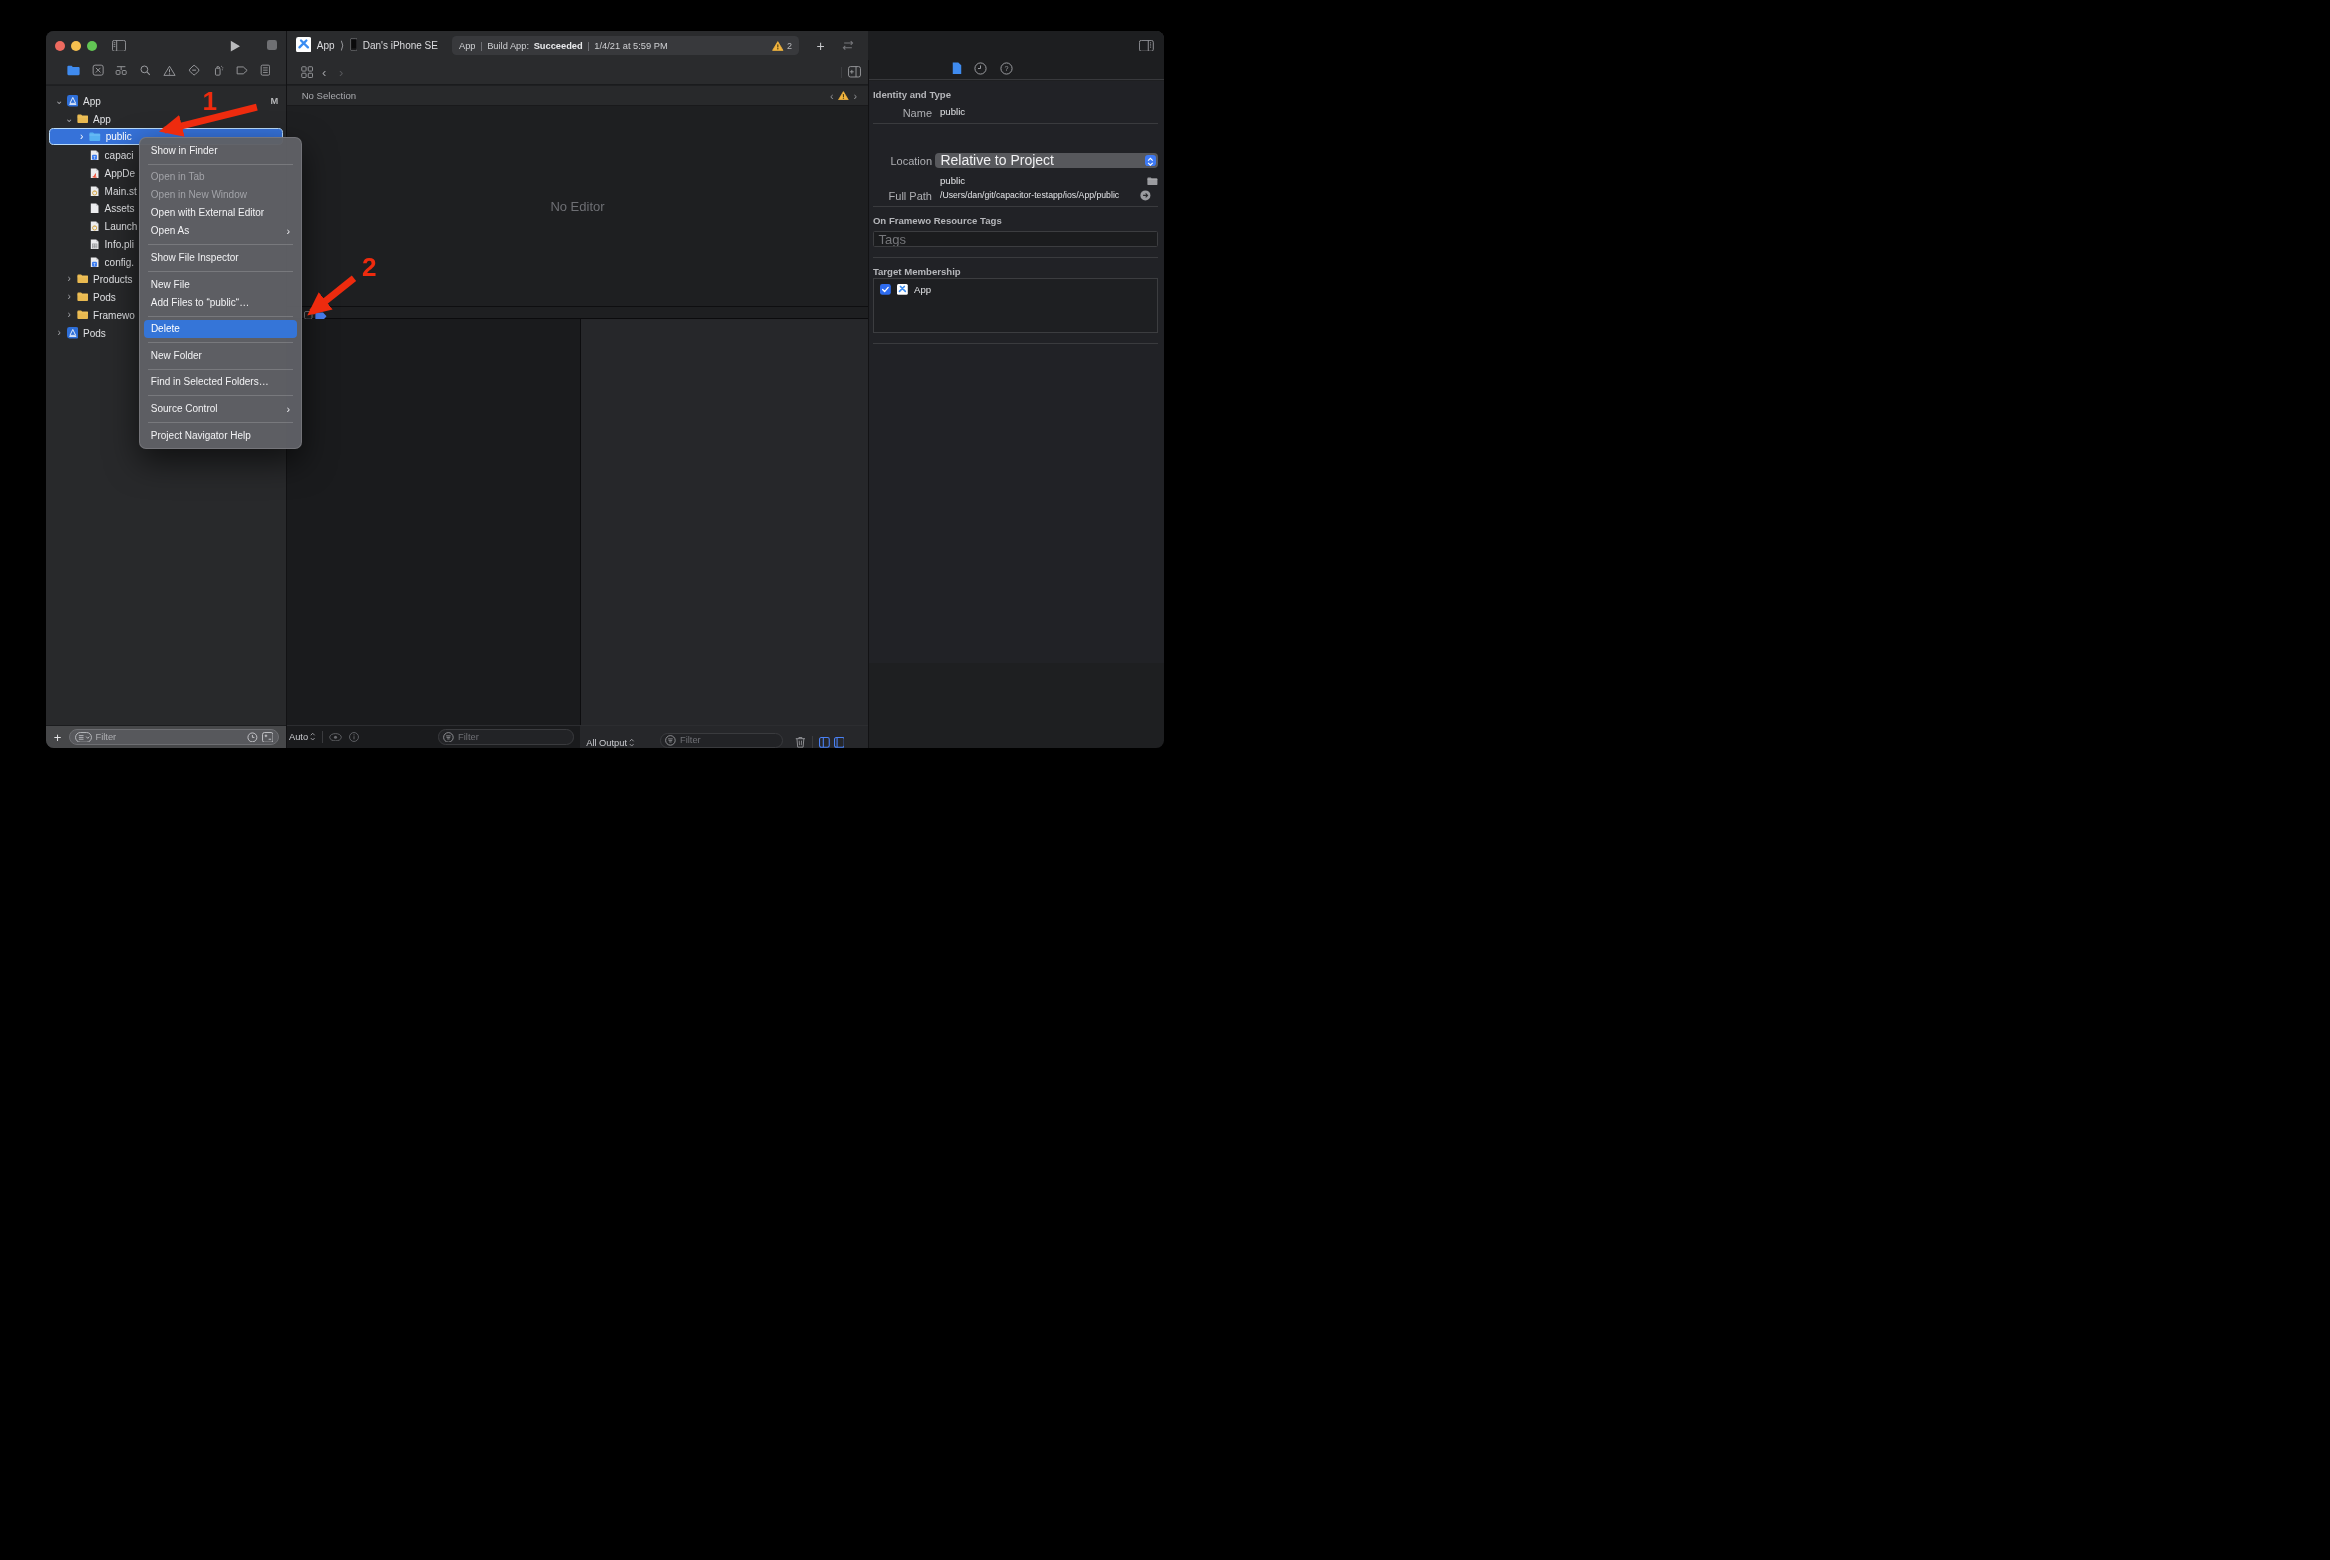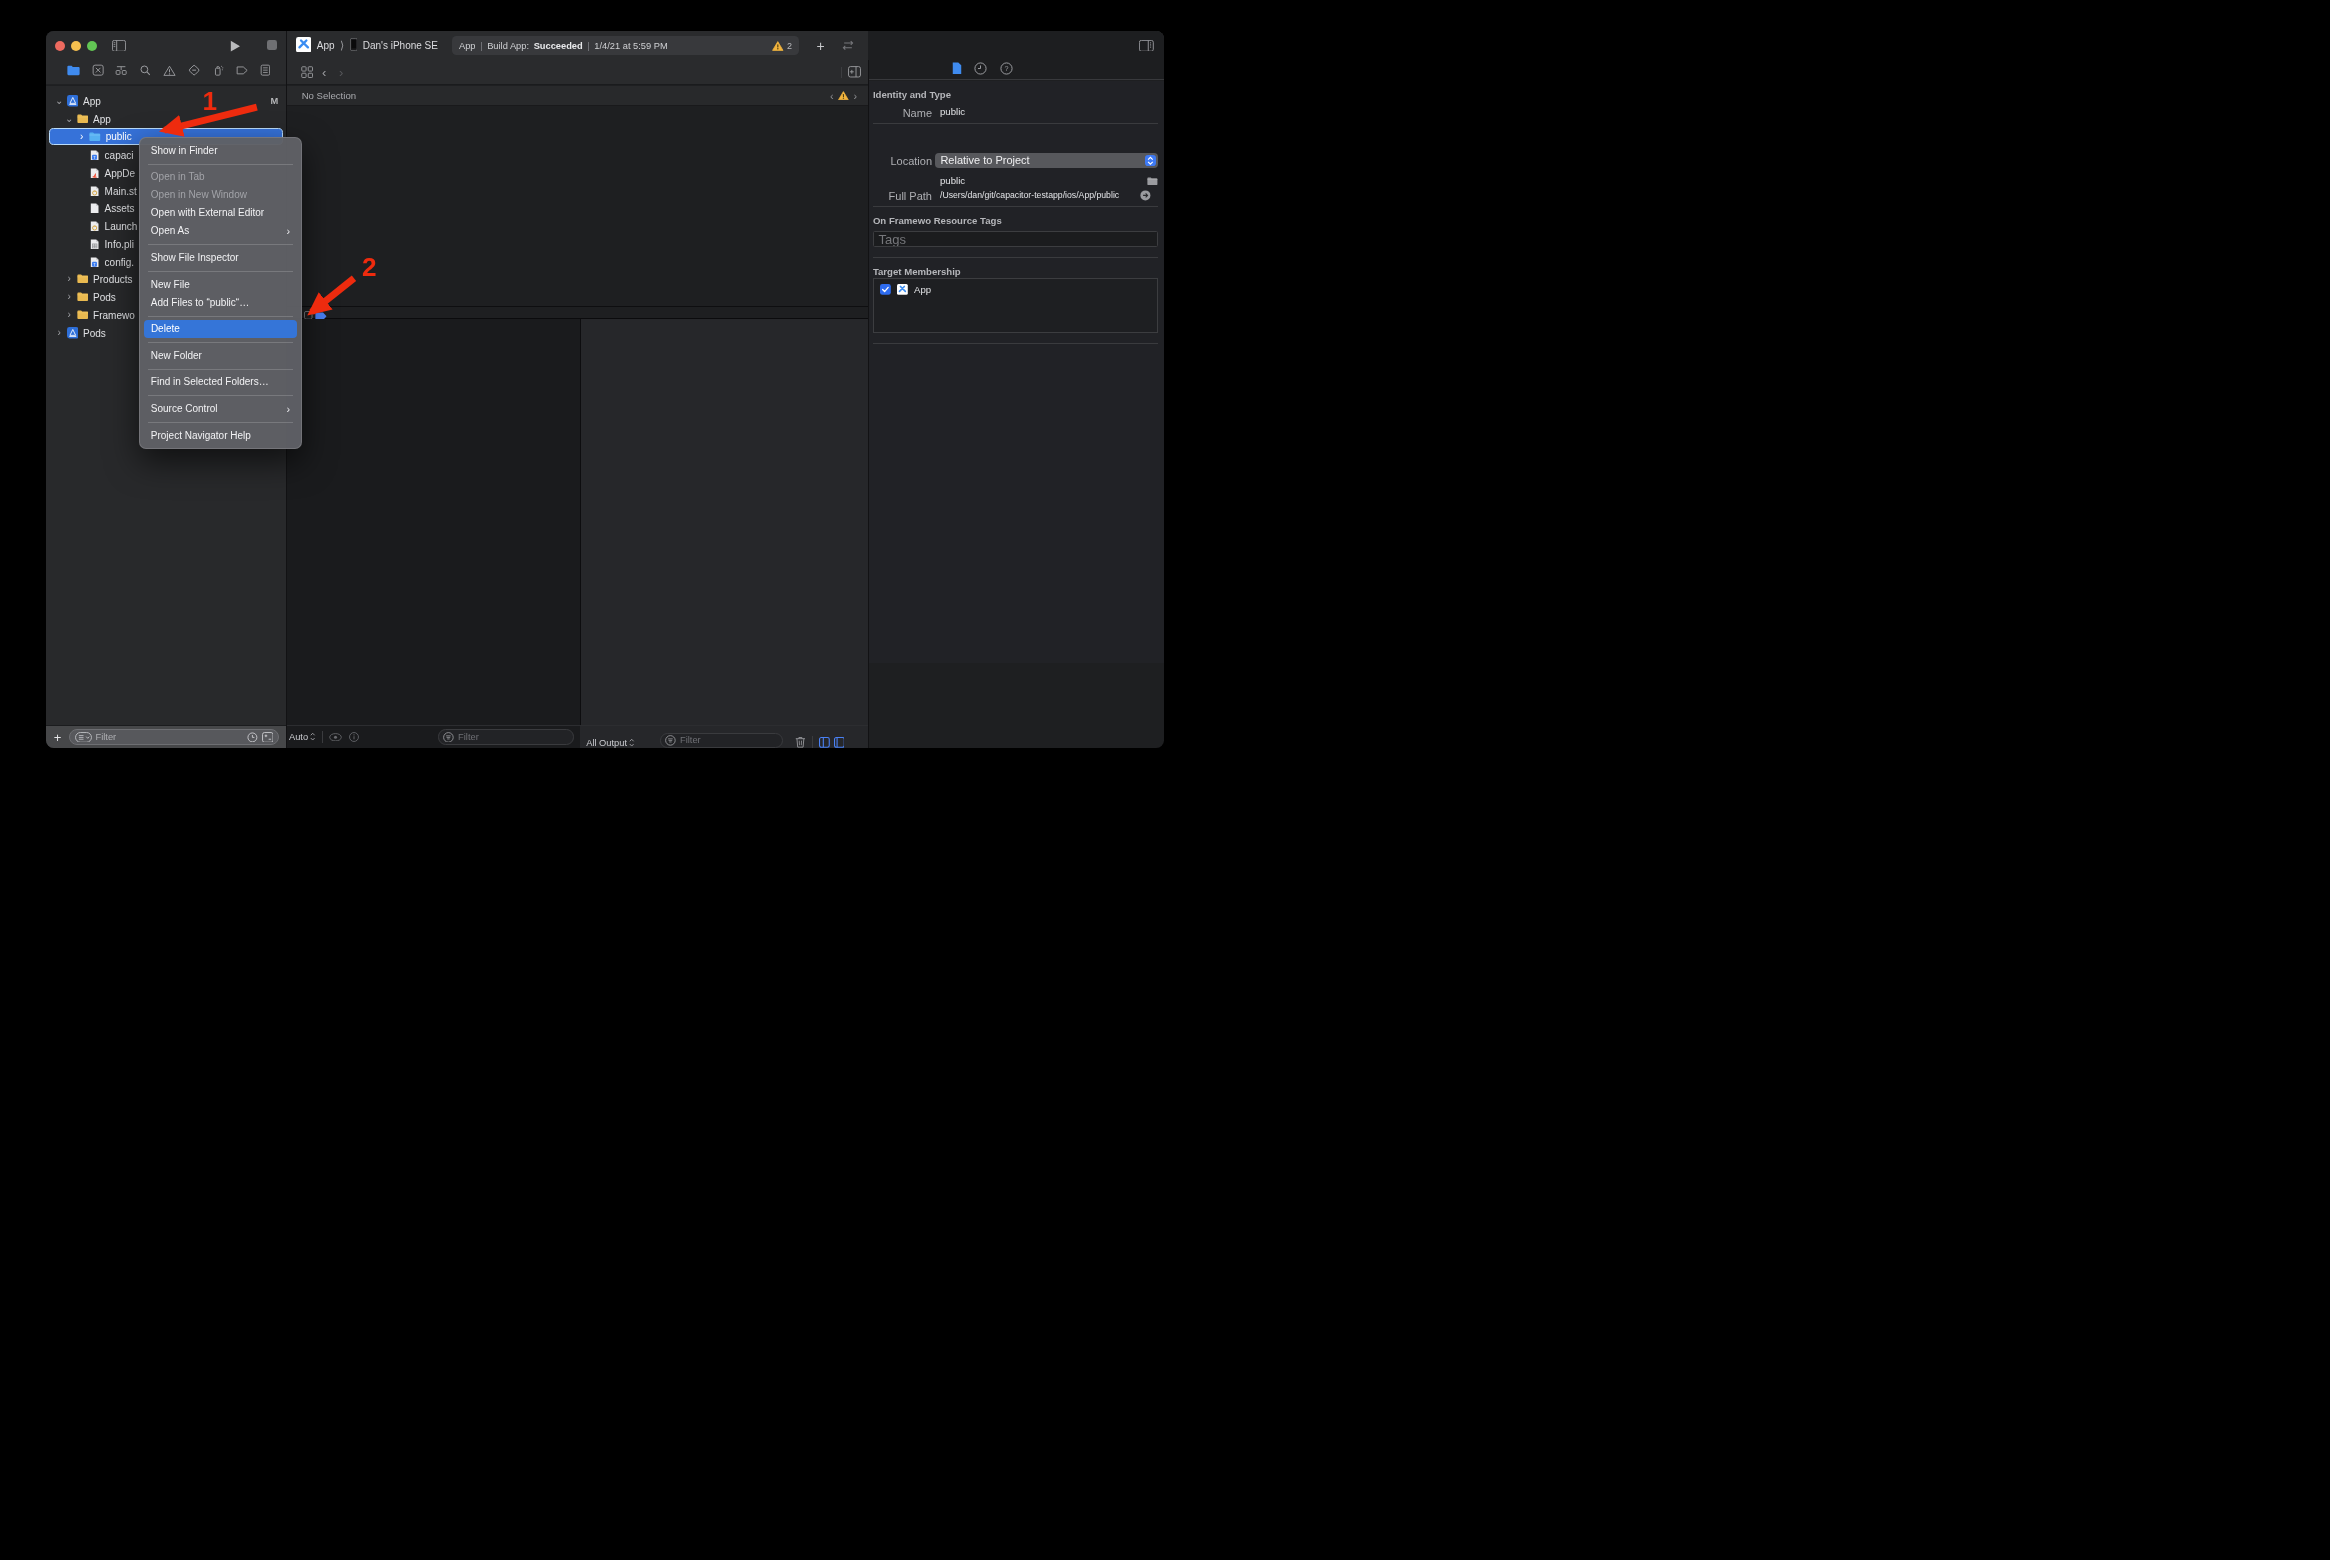--- a/index.html
+++ b/index.html
@@ -77,21 +77,21 @@
 
   
   .insp-tabbar { position:absolute; left:823px; top:29px; width:295px; height:20px; background:#1d1e20;
                  border-bottom:0.8px solid #38393c; display:flex; align-items:center; gap:12.3px; padding-left:83px; }
   .inspector { position:absolute; left:823px; top:50px; width:295px; height:582px; background:#212226; }
   .insp-h { position:absolute; left:3.9px; color:#b5b6ba; font-weight:bold; font-size:9.6px; }
   .insp-label { position:absolute; width:63px; text-align:right; color:#aeafb3; font-size:11px; }
   .insp-value { position:absolute; color:#e4e5e8; font-size:9.6px; }
   .insp-sep { position:absolute; left:3.9px; width:285px; height:0.8px; background:#3a3b3e; }
   .loc-dropdown { position:absolute; left:66px; top:72px; width:223px; height:14.7px; background:#57585c;
-                  border-radius:3.9px; display:flex; align-items:center; color:#f0f0f2; font-size:11px; padding-left:5.4px; }
+                  border-radius:3.9px; display:flex; align-items:center; color:#f0f0f2; font-size:14px; padding-left:5.4px; }
   .loc-stepper { position:absolute; right:1.9px; top:1.5px; width:10.8px; height:11.6px; background:#3e7af5; border-radius:3.1px; }
   .tags-input { position:absolute; left:3.9px; top:150px; width:285px; height:16px; background:#1b1c1e;
                 border:0.8px solid #3c3d40; border-radius:1.5px; color:#c8c9cc; font-size:13px; padding:0 4.6px; outline:none; }
   .tags-input::placeholder { color:#76777b; }
   .tm-box { position:absolute; left:3.9px; top:197px; width:285px; height:55px; background:#1e1f22; border:0.8px solid #3c3d40; }
   .tm-row { display:flex; align-items:center; gap:6.2px; padding:5.4px 0 0 6.2px; color:#e2e3e6; font-size:9.6px; }
 
   
   .menu { position:absolute; left:93px; top:106px; width:163px; background:rgba(95,96,101,0.97);
           border:0.8px solid rgba(255,255,255,0.14); border-radius:7px; padding:3.9px 0;
@@ -452,20 +452,23 @@
       <span>‹</span>
       <svg width="10.8" height="9.3" viewBox="0 0 15 13">
           <path d="M7.5 0.8 L14.3 12.2 H0.7 Z" fill="#f2b43e" stroke="#f2b43e" stroke-linejoin="round"></path>
           <rect x="6.8" y="4.2" width="1.5" height="4.2" rx="0.7" fill="#4a3b10"></rect>
           <circle cx="7.55" cy="10" r="0.95" fill="#4a3b10"></circle>
         </svg>
       <span>›</span>
     </span>
   </div>
 
+  <div class="editor-content">
+    <span class="no-editor">No Editor</span>
+  </div>
 
   <div class="debug-toolbar">
     <span style="position:absolute;left:17px;top:1.9px;">
       <svg width="8.5" height="8.5" viewBox="0 0 11 11">
           <rect x="0.6" y="0.6" width="9.8" height="9.8" rx="2" fill="none" stroke="#8a8b8f" stroke-width="1.1"></rect>
         </svg>
     </span>
     <span style="position:absolute;left:28px;top:2.3px;">
       <svg width="12.3" height="8.5" viewBox="0 0 16 11">
           <path d="M0.5 0.5 H10.5 L15 5.5 L10.5 10.5 H0.5 Z" fill="#4a80f5"></path>

